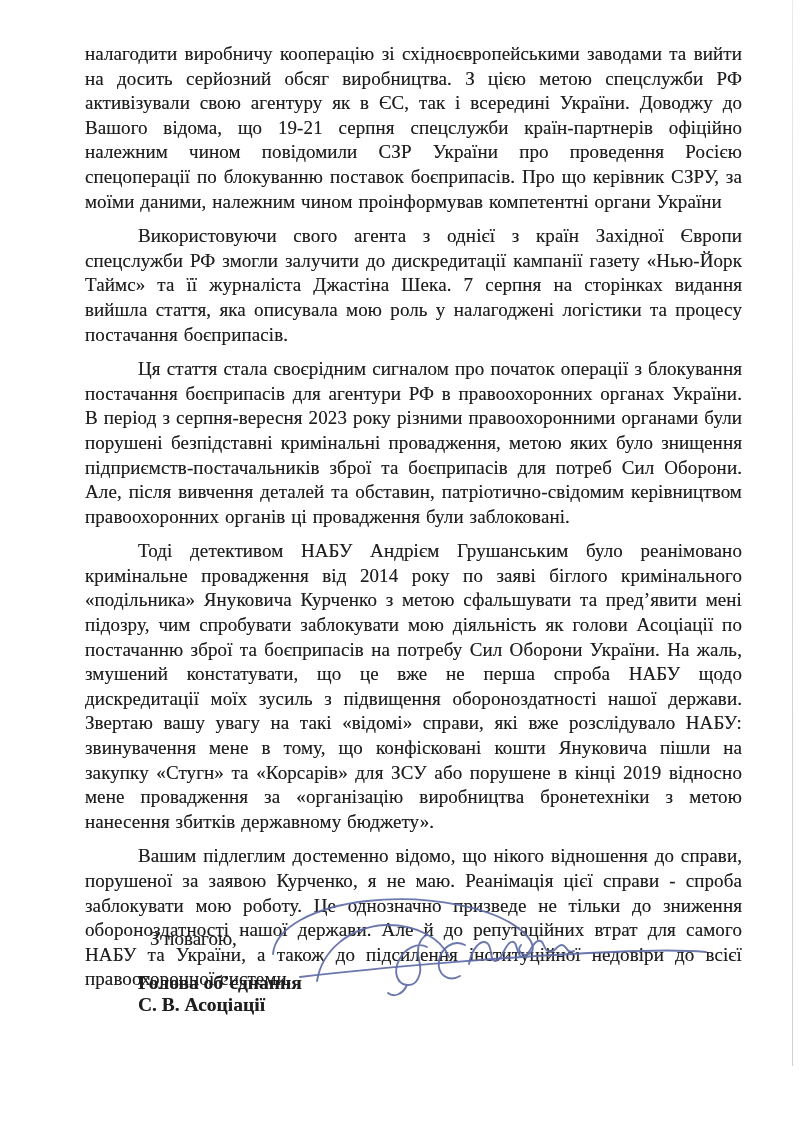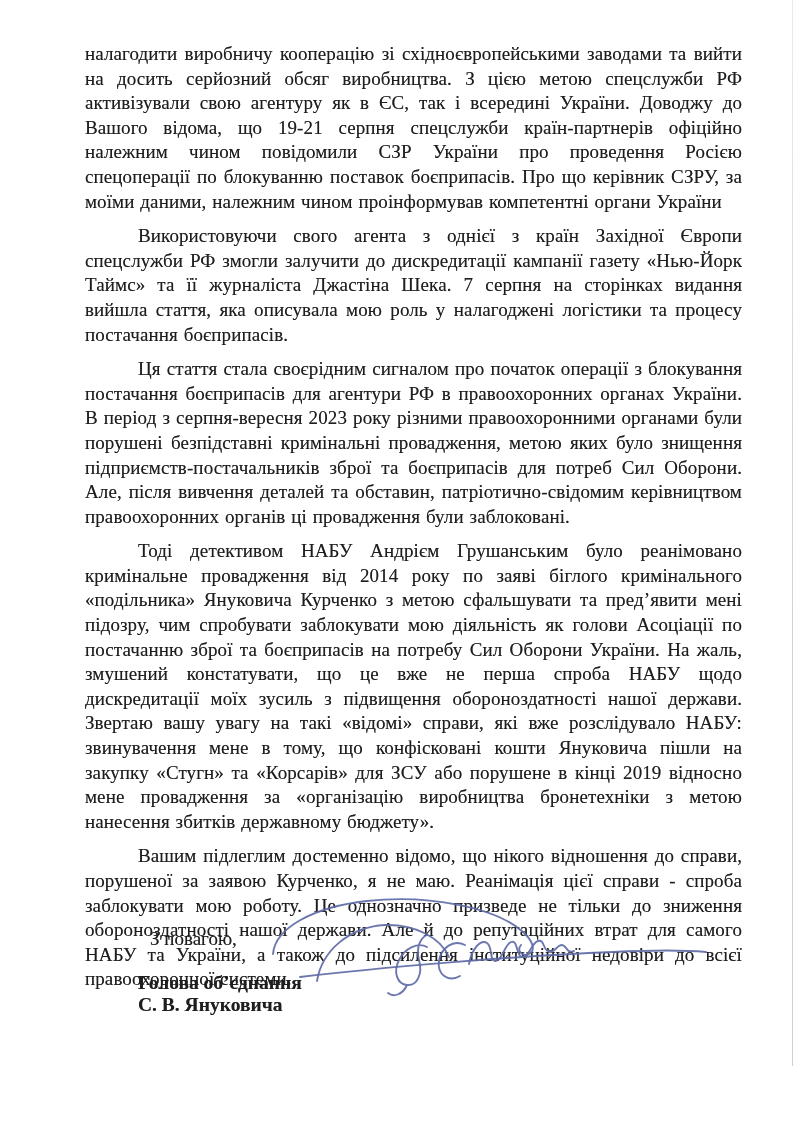--- a/index.html
+++ b/index.html
@@ -92,21 +92,21 @@
     <p class="para">Використовуючи свого агента з однієї з країн Західної Європи спецслужби РФ змогли залучити до дискредитації кампанії газету «Нью-Йорк Таймс» та її журналіста Джастіна Шека. 7 серпня на сторінках видання вийшла стаття, яка описувала мою роль у налагоджені логістики та процесу постачання боєприпасів.</p>
     <p class="para">Ця стаття стала своєрідним сигналом про початок операції з блокування постачання боєприпасів для агентури РФ в правоохоронних органах України. В період з серпня-вересня 2023 року різними правоохоронними органами були порушені безпідставні кримінальні провадження, метою яких було знищення підприємств-постачальників зброї та боєприпасів для потреб Сил Оборони. Але, після вивчення деталей та обставин, патріотично-свідомим керівництвом правоохоронних органів ці провадження були заблоковані.</p>
     <p class="para">Тоді детективом НАБУ Андрієм Грушанським було реанімовано кримінальне провадження від 2014 року по заяві біглого кримінального «подільника» Януковича Курченко з метою сфальшувати та пред’явити мені підозру, чим спробувати заблокувати мою діяльність як голови Асоціації по постачанню зброї та боєприпасів на потребу Сил Оборони України. На жаль, змушений констатувати, що це вже не перша спроба НАБУ щодо дискредитації моїх зусиль з підвищення обороноздатності нашої держави. Звертаю вашу увагу на такі «відомі» справи, які вже розслідувало НАБУ: звинувачення мене в тому, що конфісковані кошти Януковича пішли на закупку «Стугн» та «Корсарів» для ЗСУ або порушене в кінці 2019 відносно мене провадження за «організацію виробництва бронетехніки з метою нанесення збитків державному бюджету».</p>
     <p class="para">Вашим підлеглим достеменно відомо, що нікого відношення до справи, порушеної за заявою Курченко, я не маю. Реанімація цієї справи - спроба заблокувати мою роботу. Це однозначно призведе не тільки до зниження обороноздатності нашої держави. Але й до репутаційних втрат для самого НАБУ та України, а також до підсилення інституційної недовіри до всієї правоохоронної системи.</p>
   </div>
 
   <div class="salutation">З повагою,</div>
 
   <div class="sig-row">
     <span>Голова об’єднання</span>
-    <span>С. В. Януковича</span>
+    <span>С. В. Асоціації</span>
   </div>
 
   <svg class="signature-svg" viewBox="0 0 460 125" xmlns="http://www.w3.org/2000/svg" aria-hidden="true">
 
     <path d="M 18 66 C 20 40, 58 19, 112 13 C 174 6, 242 20, 268 44 C 278 53, 281 62, 274 66 C 268 69, 261 63, 266 57"></path>
 
     <path d="M 62 93 C 67 62, 95 39, 130 37 C 160 36, 186 50, 194 69"></path>
 
     <path d="M 172 59 C 163 54, 150 60, 144 72 C 138 84, 142 96, 152 97 C 162 98, 168 86, 164 72 C 161 60, 165 50, 172 47 M 152 97 C 148 106, 139 110, 133 105"></path>
 

